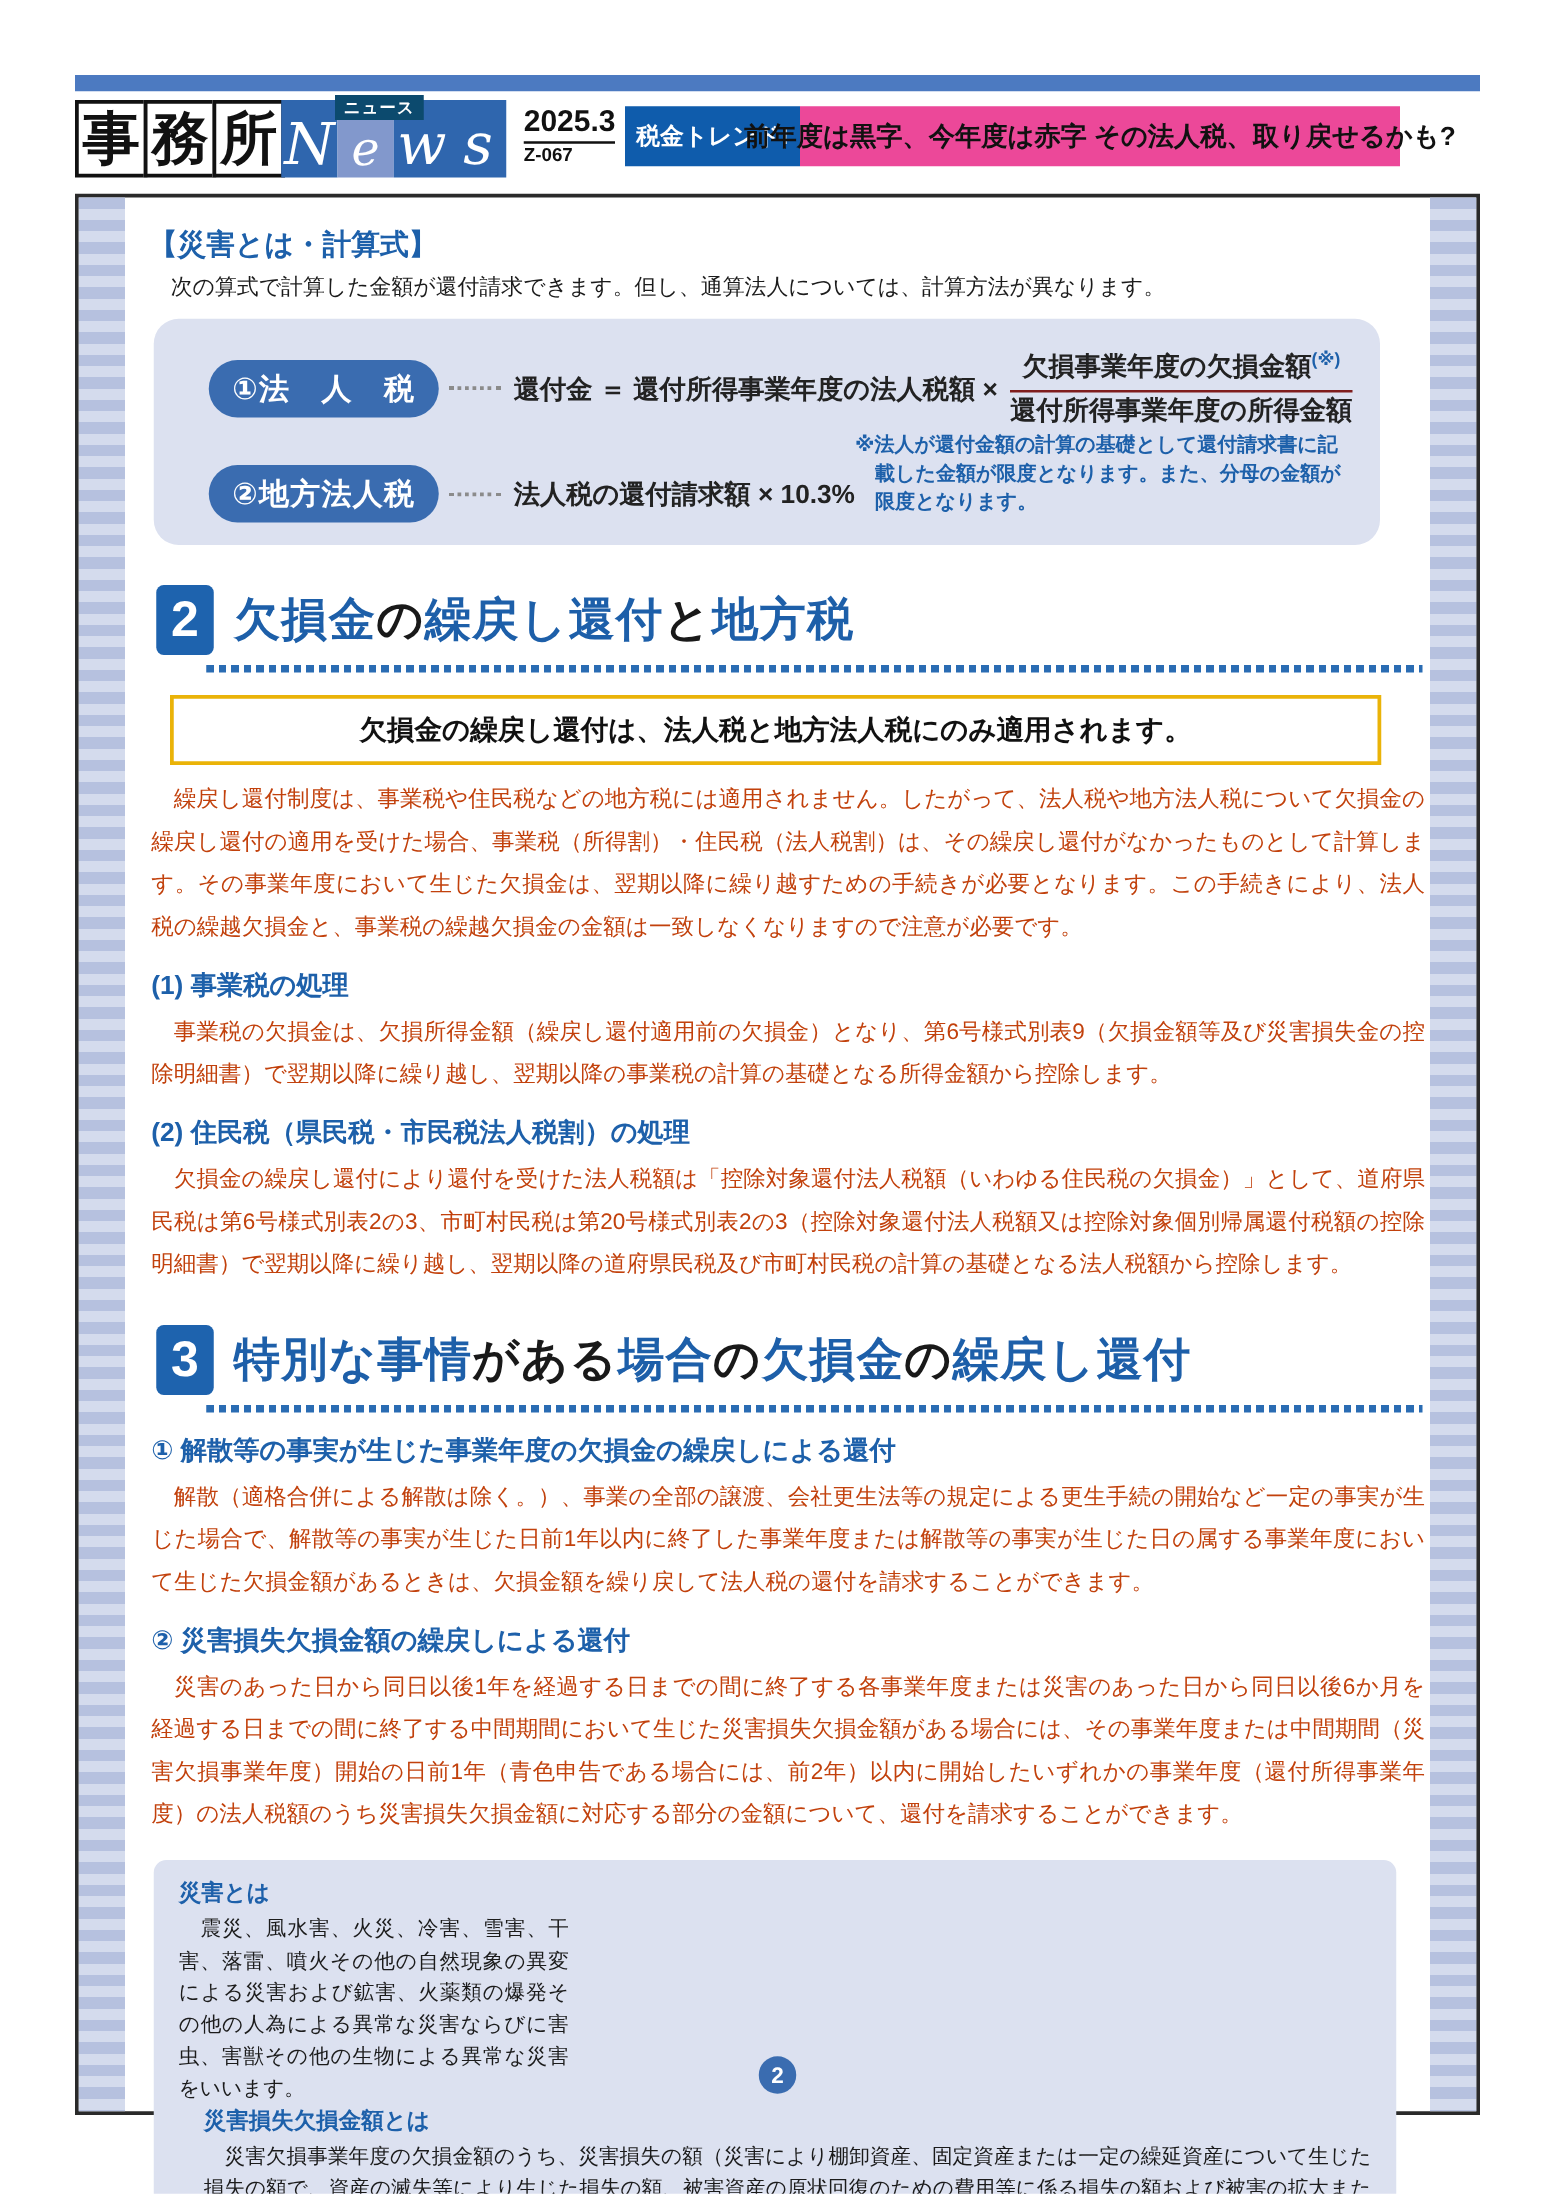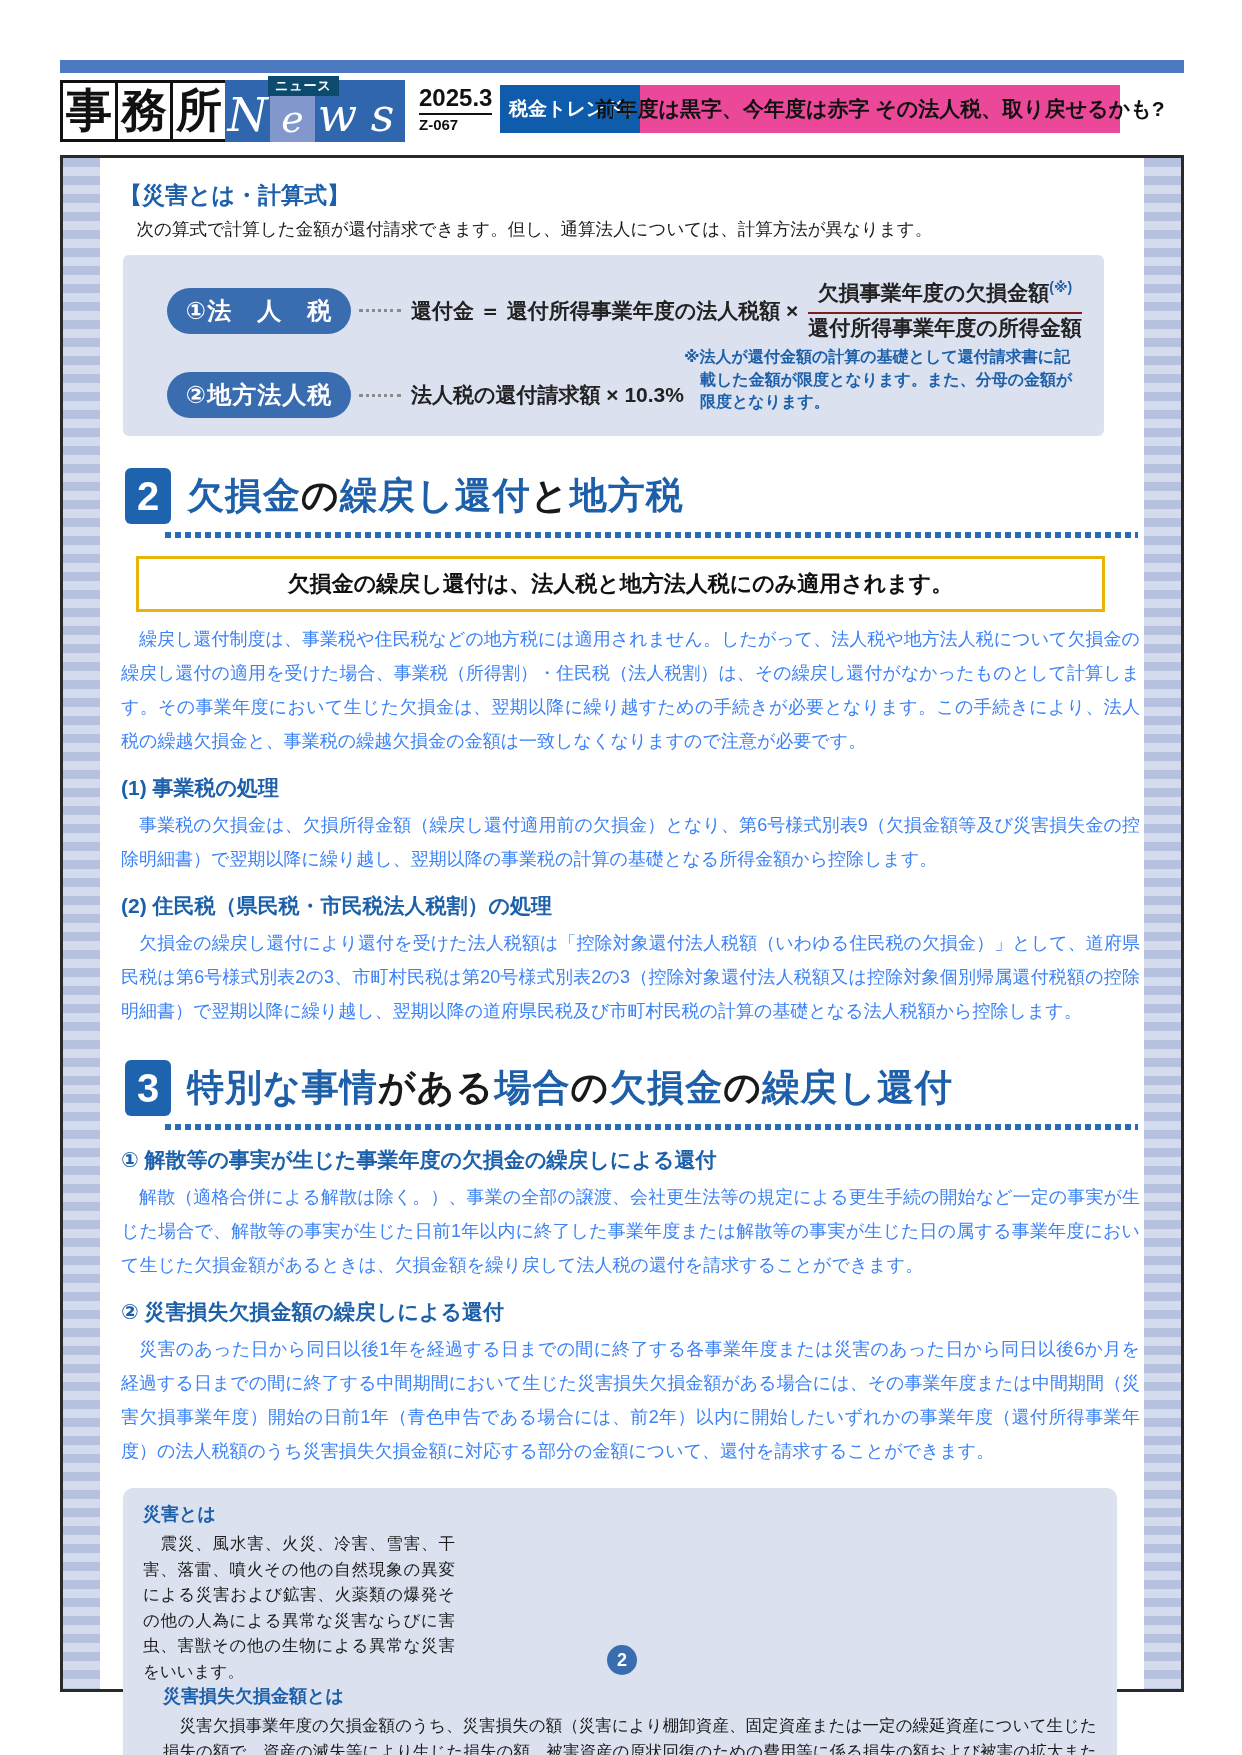--- a/index.html
+++ b/index.html
@@ -29,21 +29,21 @@
   .stripe { position:absolute; top:0; bottom:0; width:37px;
             background:repeating-linear-gradient(180deg,#b6c1df 0 9px,#d4dbed 9px 18px); }
   .stripe.left { left:0; }
   .stripe.right { right:0; }
   .content { position:absolute; left:40px; right:41px; top:0; bottom:0; padding-top:14px; }
 
   
   .calc-title { color:#1d60aa; font-size:23px; font-weight:bold; margin:8px 0 0 16px; }
   .intro { font-size:17.5px; margin:6px 0 0 16px; color:#1b1b1b; }
 
-  .formula-box { margin:14px 36px 0 20px; background:#dce1f0; border-radius:6px; padding:24px 18px 18px 44px; }
+  .formula-box { margin:14px 36px 0 20px; background:#dce1f0; border-radius:20px; padding:24px 18px 18px 44px; }
   .f-row { display:flex; align-items:center; }
   .pill { background:#3a6cb0; color:#fff; font-weight:bold; font-size:24px; border-radius:24px; width:184px; height:46px;
           display:flex; align-items:center; justify-content:center; flex:none; letter-spacing:1px; }
   .leader { width:42px; border-top:3px dotted #8b8b8b; margin:0 10px 0 8px; flex:none; }
   .f-text { font-size:21px; font-weight:600; color:#222; white-space:nowrap; }
   .fraction { display:inline-block; text-align:center; margin-left:10px; font-size:21px; font-weight:600; color:#222; }
   .fraction .num { display:block; padding:0 8px 5px; border-bottom:2px solid #7f1d1d; }
   .fraction .num sup { color:#1d60aa; font-size:14px; font-weight:bold; }
   .fraction .den { display:block; padding-top:0; }
   .f-bottom { display:flex; align-items:flex-start; margin-top:4px; }
@@ -57,21 +57,21 @@
              display:flex; align-items:center; justify-content:center; flex:none; }
   .sec-title { font-size:37px; font-weight:900; margin-left:16px; letter-spacing:1px; white-space:nowrap; }
   .c-blue { color:#1d5fa9; }
   .c-black { color:#191919; }
   .sec-dots { height:6px; margin:8px 2px 0 62px;
               background-image:repeating-linear-gradient(90deg,#2a6cb3 0 6px,transparent 6px 10px); }
 
   .callout { border:3px solid #eab308; margin:18px 35px 0 33px; padding:10px 8px; text-align:center;
              font-size:22px; font-weight:bold; color:#111; }
 
-  .para { font-size:18px; line-height:34px; color:#3b82f6; margin:10px 0 0 18px; text-align:justify; }
+  .para { font-size:18px; line-height:34px; color:#c2410c; margin:10px 0 0 18px; text-align:justify; }
   .sub-blue { color:#1d60aa; font-size:21px; font-weight:bold; margin:16px 0 0 18px; }
   .para.tight { margin-top:6px; }
 
   
   .disaster { display:flex; background:#dce1f0; border-radius:10px; margin:20px 23px 0 20px; padding:14px 20px 18px;flex-direction:column; }
   .d-left { width:332px; padding-right:20px; }
   .d-div { border-left:2px dotted #6b83b4; }
   .d-right { flex:1; padding-left:20px; }
   .d-title { color:#1d60aa; font-weight:bold; font-size:18px; }
   .d-text { font-size:16.5px; line-height:1.55; margin-top:5px; color:#1b1b1b; text-align:justify; }

